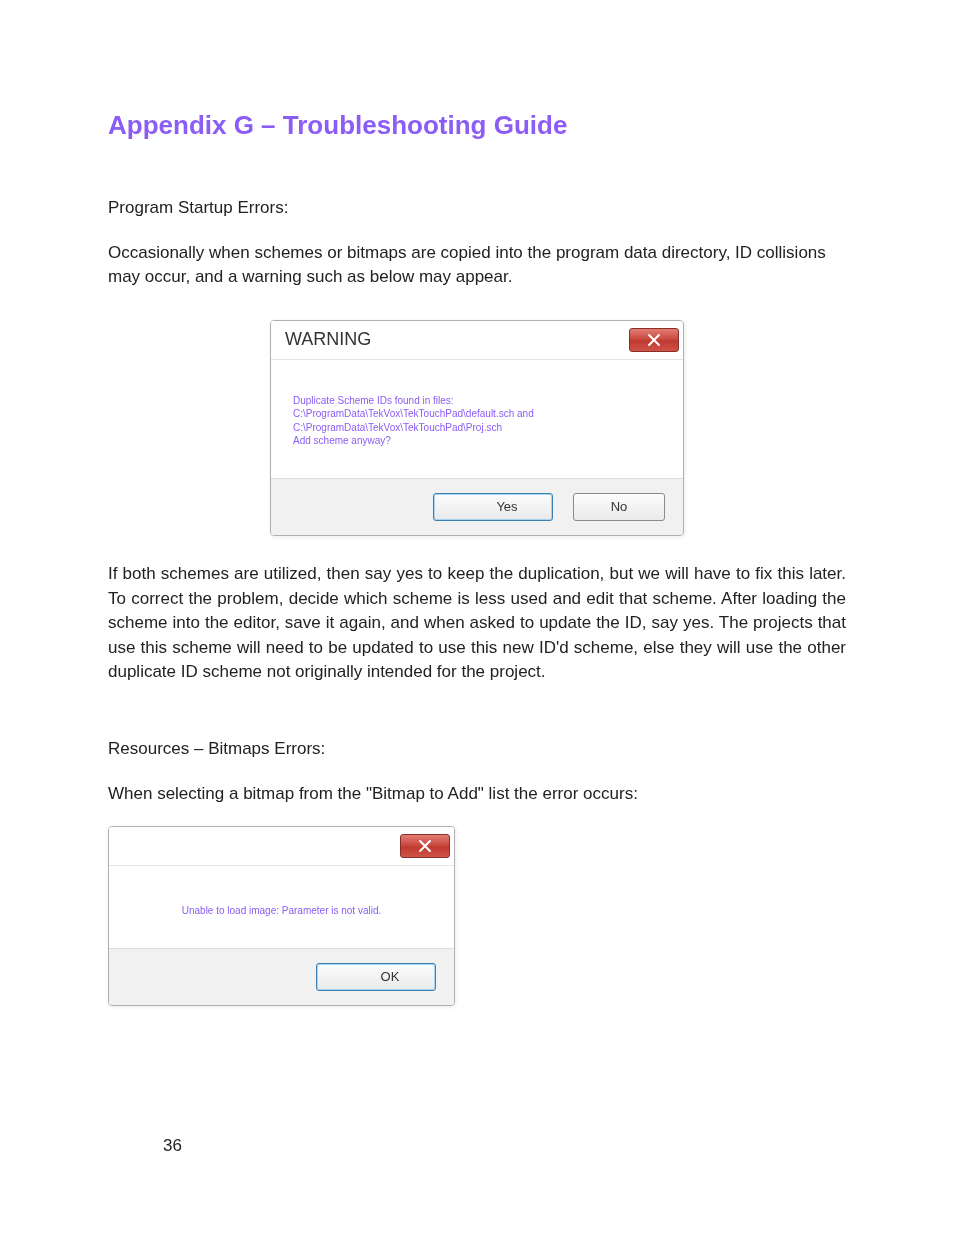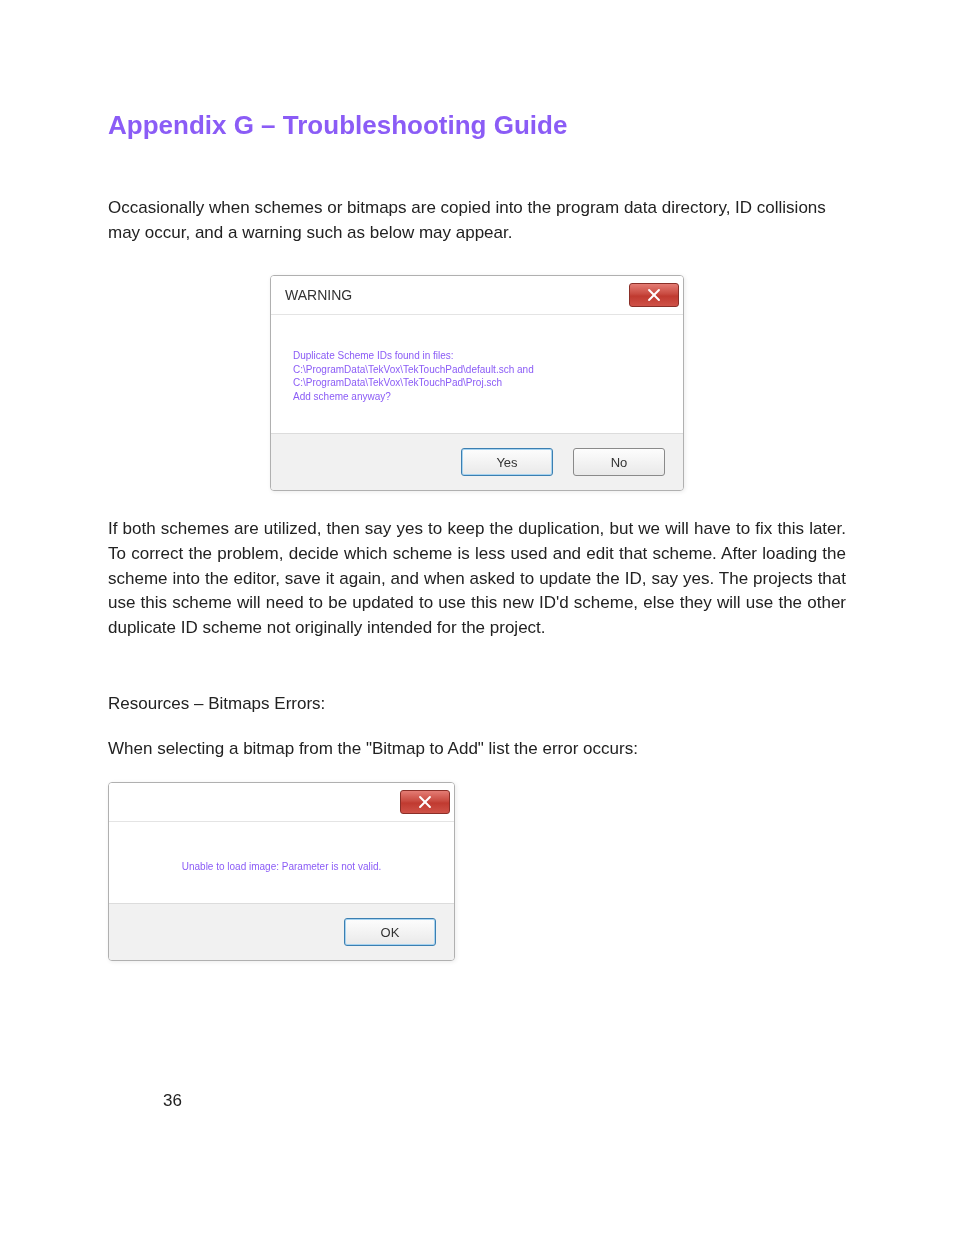--- a/index.html
+++ b/index.html
@@ -44,21 +44,21 @@
   .dlg-titlebar {
     display: flex;
     justify-content: space-between;
     align-items: center;
     background: #ffffff;
     height: 30px;
     padding: 4px 0 4px 14px;
     border-bottom: 1px solid #e4e4e4;
   }
   .dlg-title {
-    font-size: 14px;
+    font-size: 18px;
     color: #333;
   }
   .close-btn {
     width: 48px;
     height: 22px;
     background: linear-gradient(#e47c74, #c94b41 45%, #c03a30 55%, #cf5248);
     border: 1px solid #8a2f28;
     border-radius: 3px;
     display: flex;
     align-items: center;
@@ -106,20 +106,21 @@
     background: linear-gradient(#fdfdfd, #e9e9e9);
     font-size: 13px;
     color: #333;
     display: flex;
     align-items: center;
     justify-content: center;
   }
   .dlg-btn.default {
     border: 1px solid #3c7fb1;
     box-shadow: 0 0 0 1px #a6d3f0 inset;
+    padding-left: 28px;
   }
 
   .dialog-wrap-center {
     display: flex;
     justify-content: center;
   }
   .dialog-warning {
     width: 412px;
   }
   .dialog-error {
@@ -136,20 +137,21 @@
     font-size: 17px;
   }
 </style>
 </head>
 <body>
 
 <div class="page">
 
   <h1 class="title">Appendix G – Troubleshooting Guide</h1>
 
+  <p class="para">Program Startup Errors:</p>
 
   <p class="para">Occasionally when schemes or bitmaps are copied into the program data directory, ID collisions may occur, and a warning such as below may appear.</p>
 
   <div class="dialog-wrap-center">
     <div class="dialog dialog-warning">
       <div class="dlg-titlebar">
         <span class="dlg-title">WARNING</span>
         <div class="close-btn">
           <span class="close-x"></span>
         </div>

